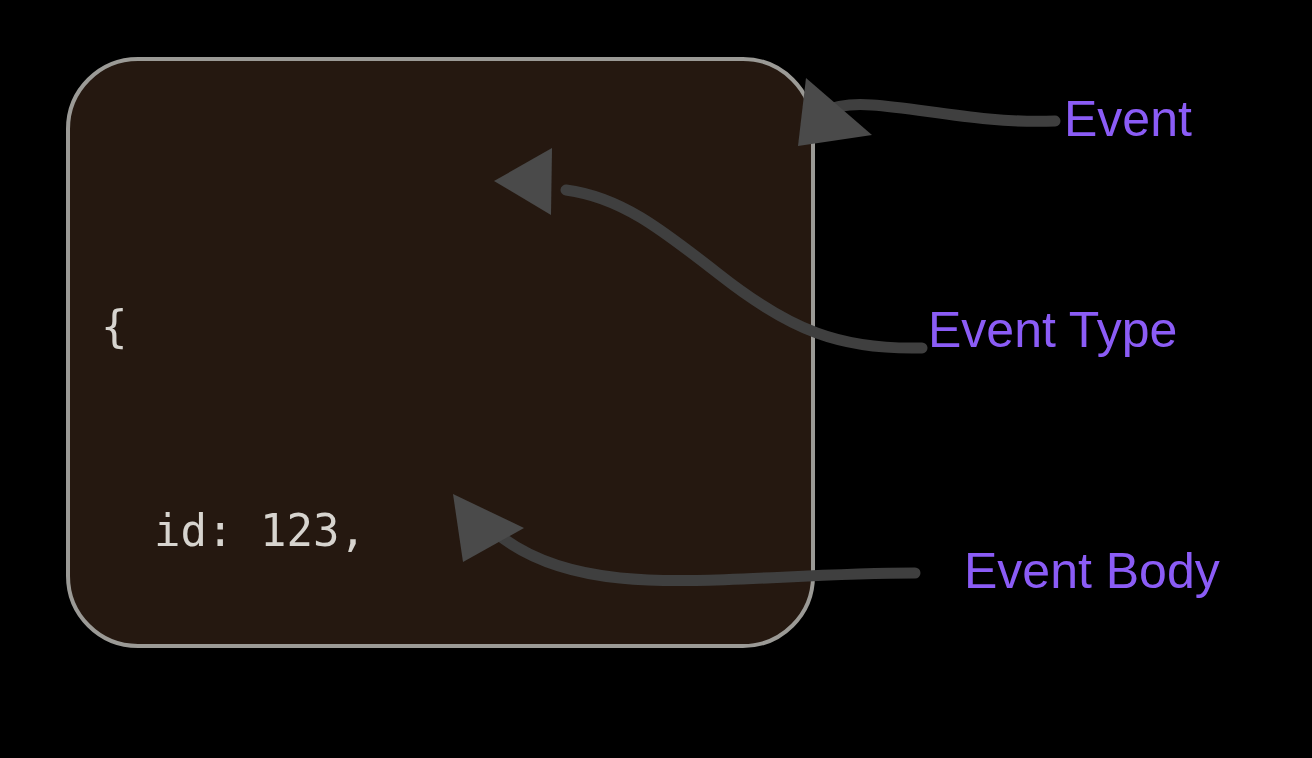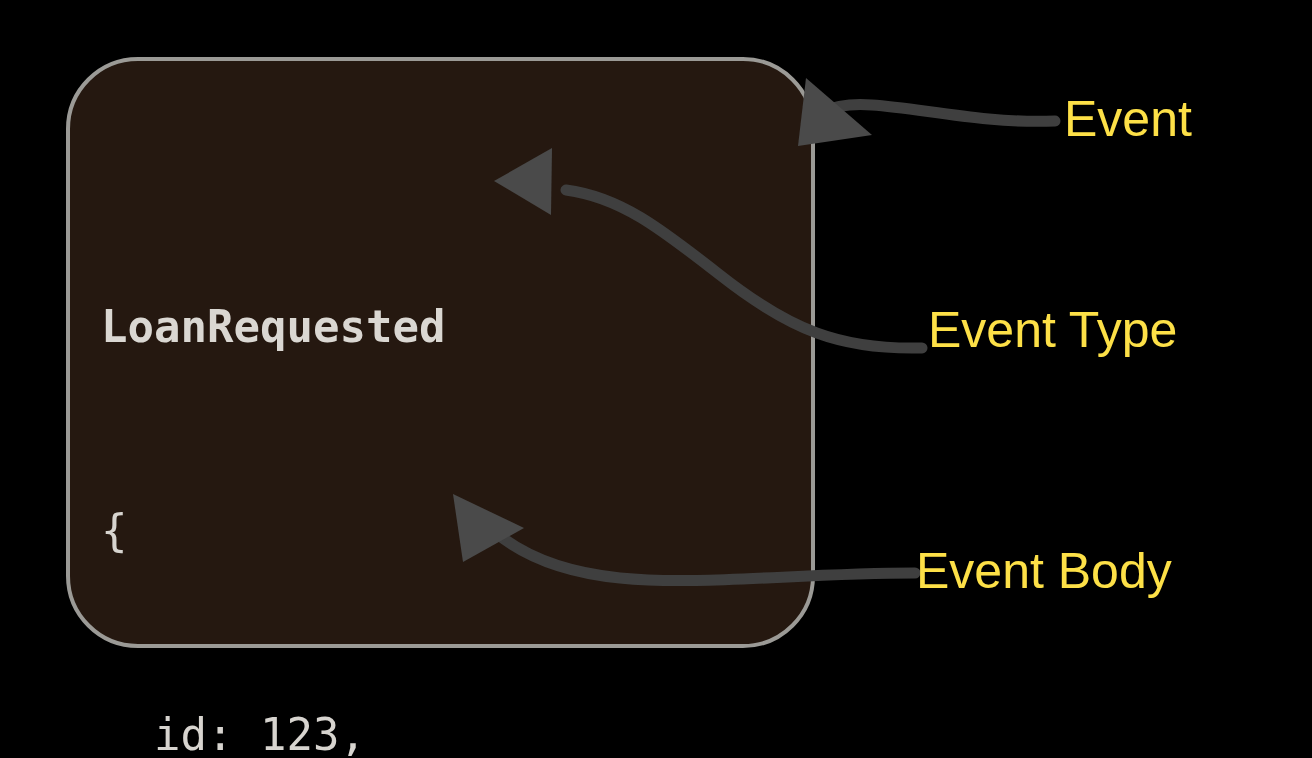--- a/index.html
+++ b/index.html
@@ -77,36 +77,35 @@
     stroke: none;
   }
 
   
   .callout-label {
     position: absolute;
     z-index: 3;
     font-family: "Liberation Sans", sans-serif;
     font-size: 50px;
     font-weight: 400;
-    color: #fde047;
+    color: #8b5cf6;
     white-space: nowrap;
     line-height: 1;
   }
   #label-event      { left: 1064px; top: 94px; }
   #label-event-type { left: 928px;  top: 305px; }
-  #label-event-body { left: 916px;  top: 546px; }
+  #label-event-body { left: 964px;  top: 546px; }
 </style>
 </head>
 <body>
 
 <div id="stage">
 
   <div class="event-card">
     <div class="code-block">
-      <span class="code-line title">LoanRequested</span>
       <span class="code-line">{</span>
       <span class="code-line">  id: 123,</span>
       
       
       
     </div>
   </div>
 
   <svg id="annotations" viewBox="0 0 1312 758">
 

